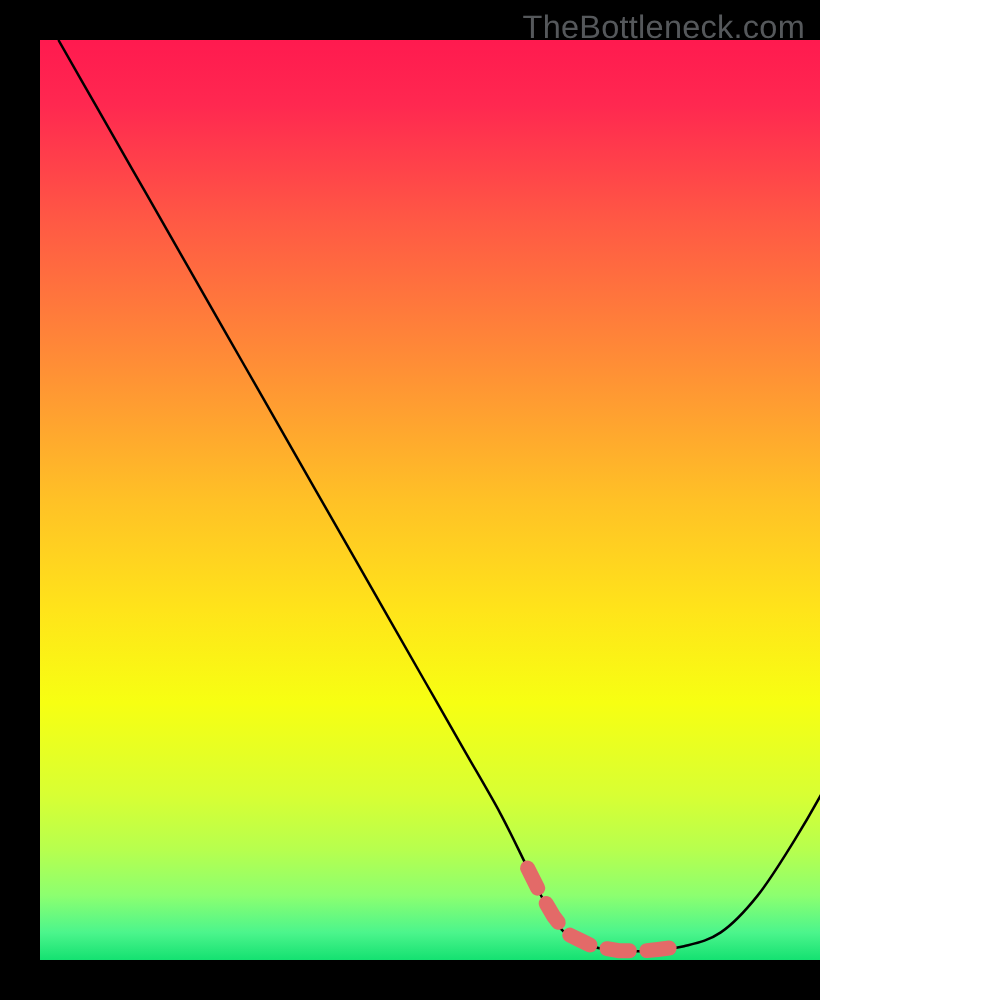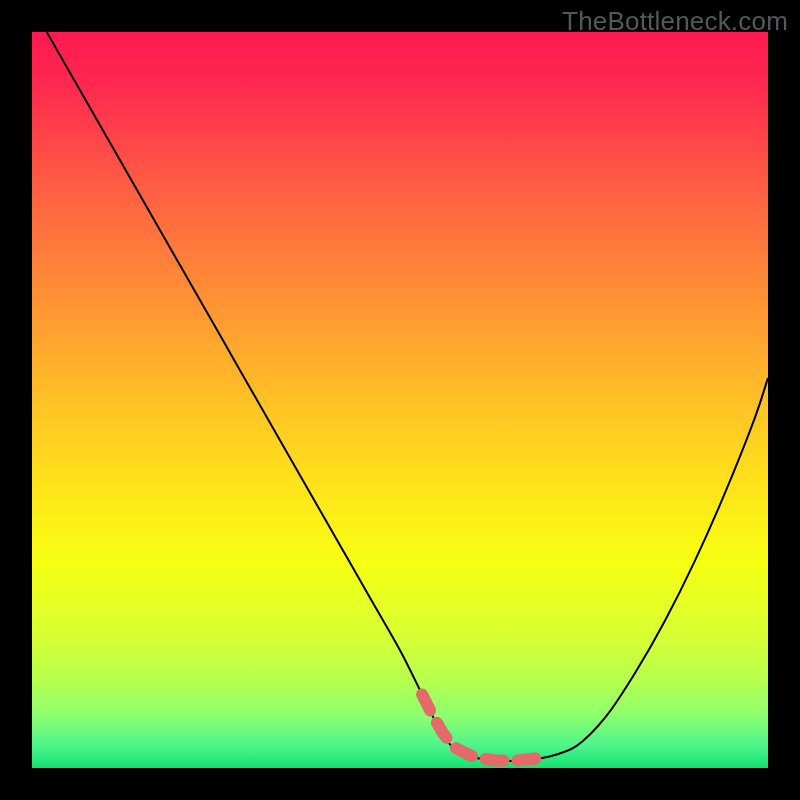--- a/index.html
+++ b/index.html
@@ -2,21 +2,21 @@
 <html><head>
 <meta charset="utf-8">
 <style>
   body {
     margin: 0;
     padding: 0;
     background: #fff;
     font-family: Arial, Helvetica, sans-serif;
   }
   .frame {
-    width: 800px;
+    width: 656px;
     height: 800px;
     position: relative;
     background: #000;
     overflow: hidden;
   }
   .watermark {
     position: absolute;
     top: 6px;
     right: 12px;
     font-size: 26px;

